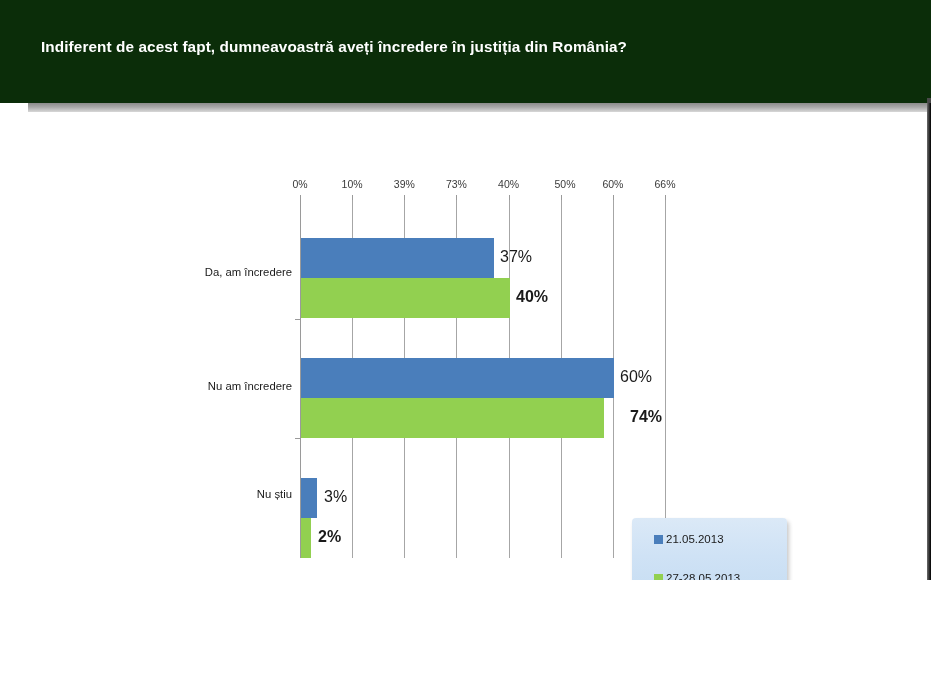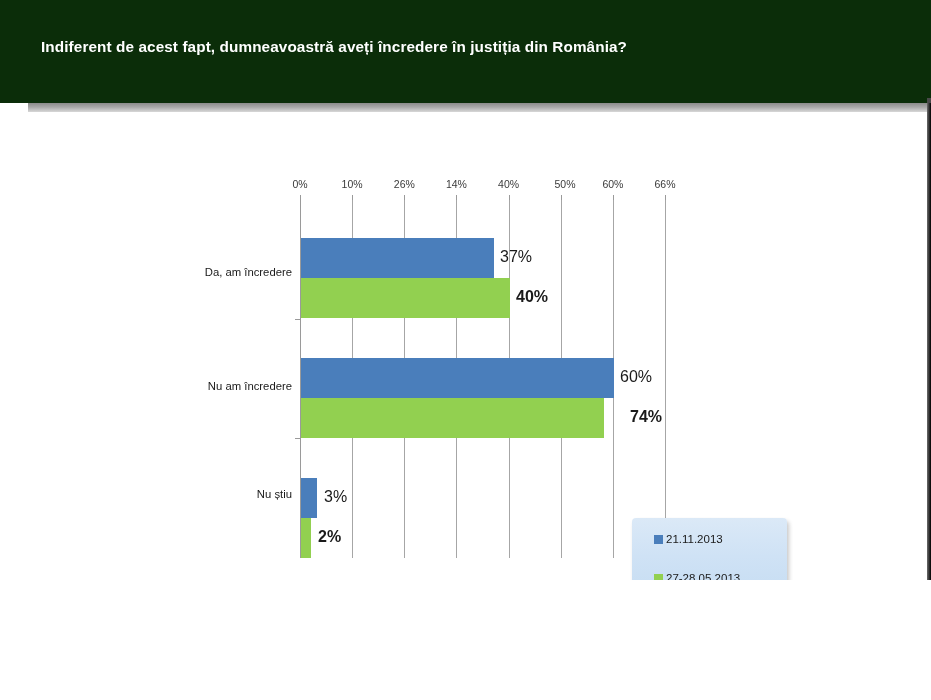--- a/index.html
+++ b/index.html
@@ -266,22 +266,22 @@
           <stop offset="100%" stop-color="#ffffff" stop-opacity="0.2"></stop>
         </linearGradient>
       </defs>
     </svg>
 
     <div id="chart">
 
       <div class="xlabels">
         <span class="xlabel" style="left:0px">0%</span>
         <span class="xlabel" style="left:52.1px">10%</span>
-        <span class="xlabel" style="left:104.3px">26%</span>
-        <span class="xlabel" style="left:156.4px">14%</span>
+        <span class="xlabel" style="left:104.3px">39%</span>
+        <span class="xlabel" style="left:156.4px">73%</span>
         <span class="xlabel" style="left:208.6px">40%</span>
         <span class="xlabel" style="left:265px">50%</span>
         <span class="xlabel" style="left:312.9px">60%</span>
         <span class="xlabel" style="left:365px">66%</span>
       </div>
 
       <div id="cat-labels">
         <div class="cat-label" style="top:66px">Da, am încredere</div>
         <div class="cat-label" style="top:180px">Nu am încredere</div>
         <div class="cat-label" style="top:288px">Nu știu</div>
@@ -324,21 +324,21 @@
 
         <div class="bar s1" style="top:278px; height:40px; width:15.6px"></div>
         <div class="bar-value" style="left:24px; top:288px">3%</div>
 
         <div class="bar s2" style="top:318px; height:40px; width:10.4px"></div>
         <div class="bar-value bold" style="left:18px; top:328px">2%</div>
 
         <div id="legend">
           <div class="legend-row" style="top:15px">
             <span class="legend-swatch" style="background:#4a7ebb"></span>
-            <span class="legend-text">21.11.2013</span>
+            <span class="legend-text">21.05.2013</span>
           </div>
           <div class="legend-row" style="top:54px">
             <span class="legend-swatch" style="background:#92d050"></span>
             <span class="legend-text">27-28.05.2013</span>
           </div>
         </div>
 
       </div>
     </div>
 

